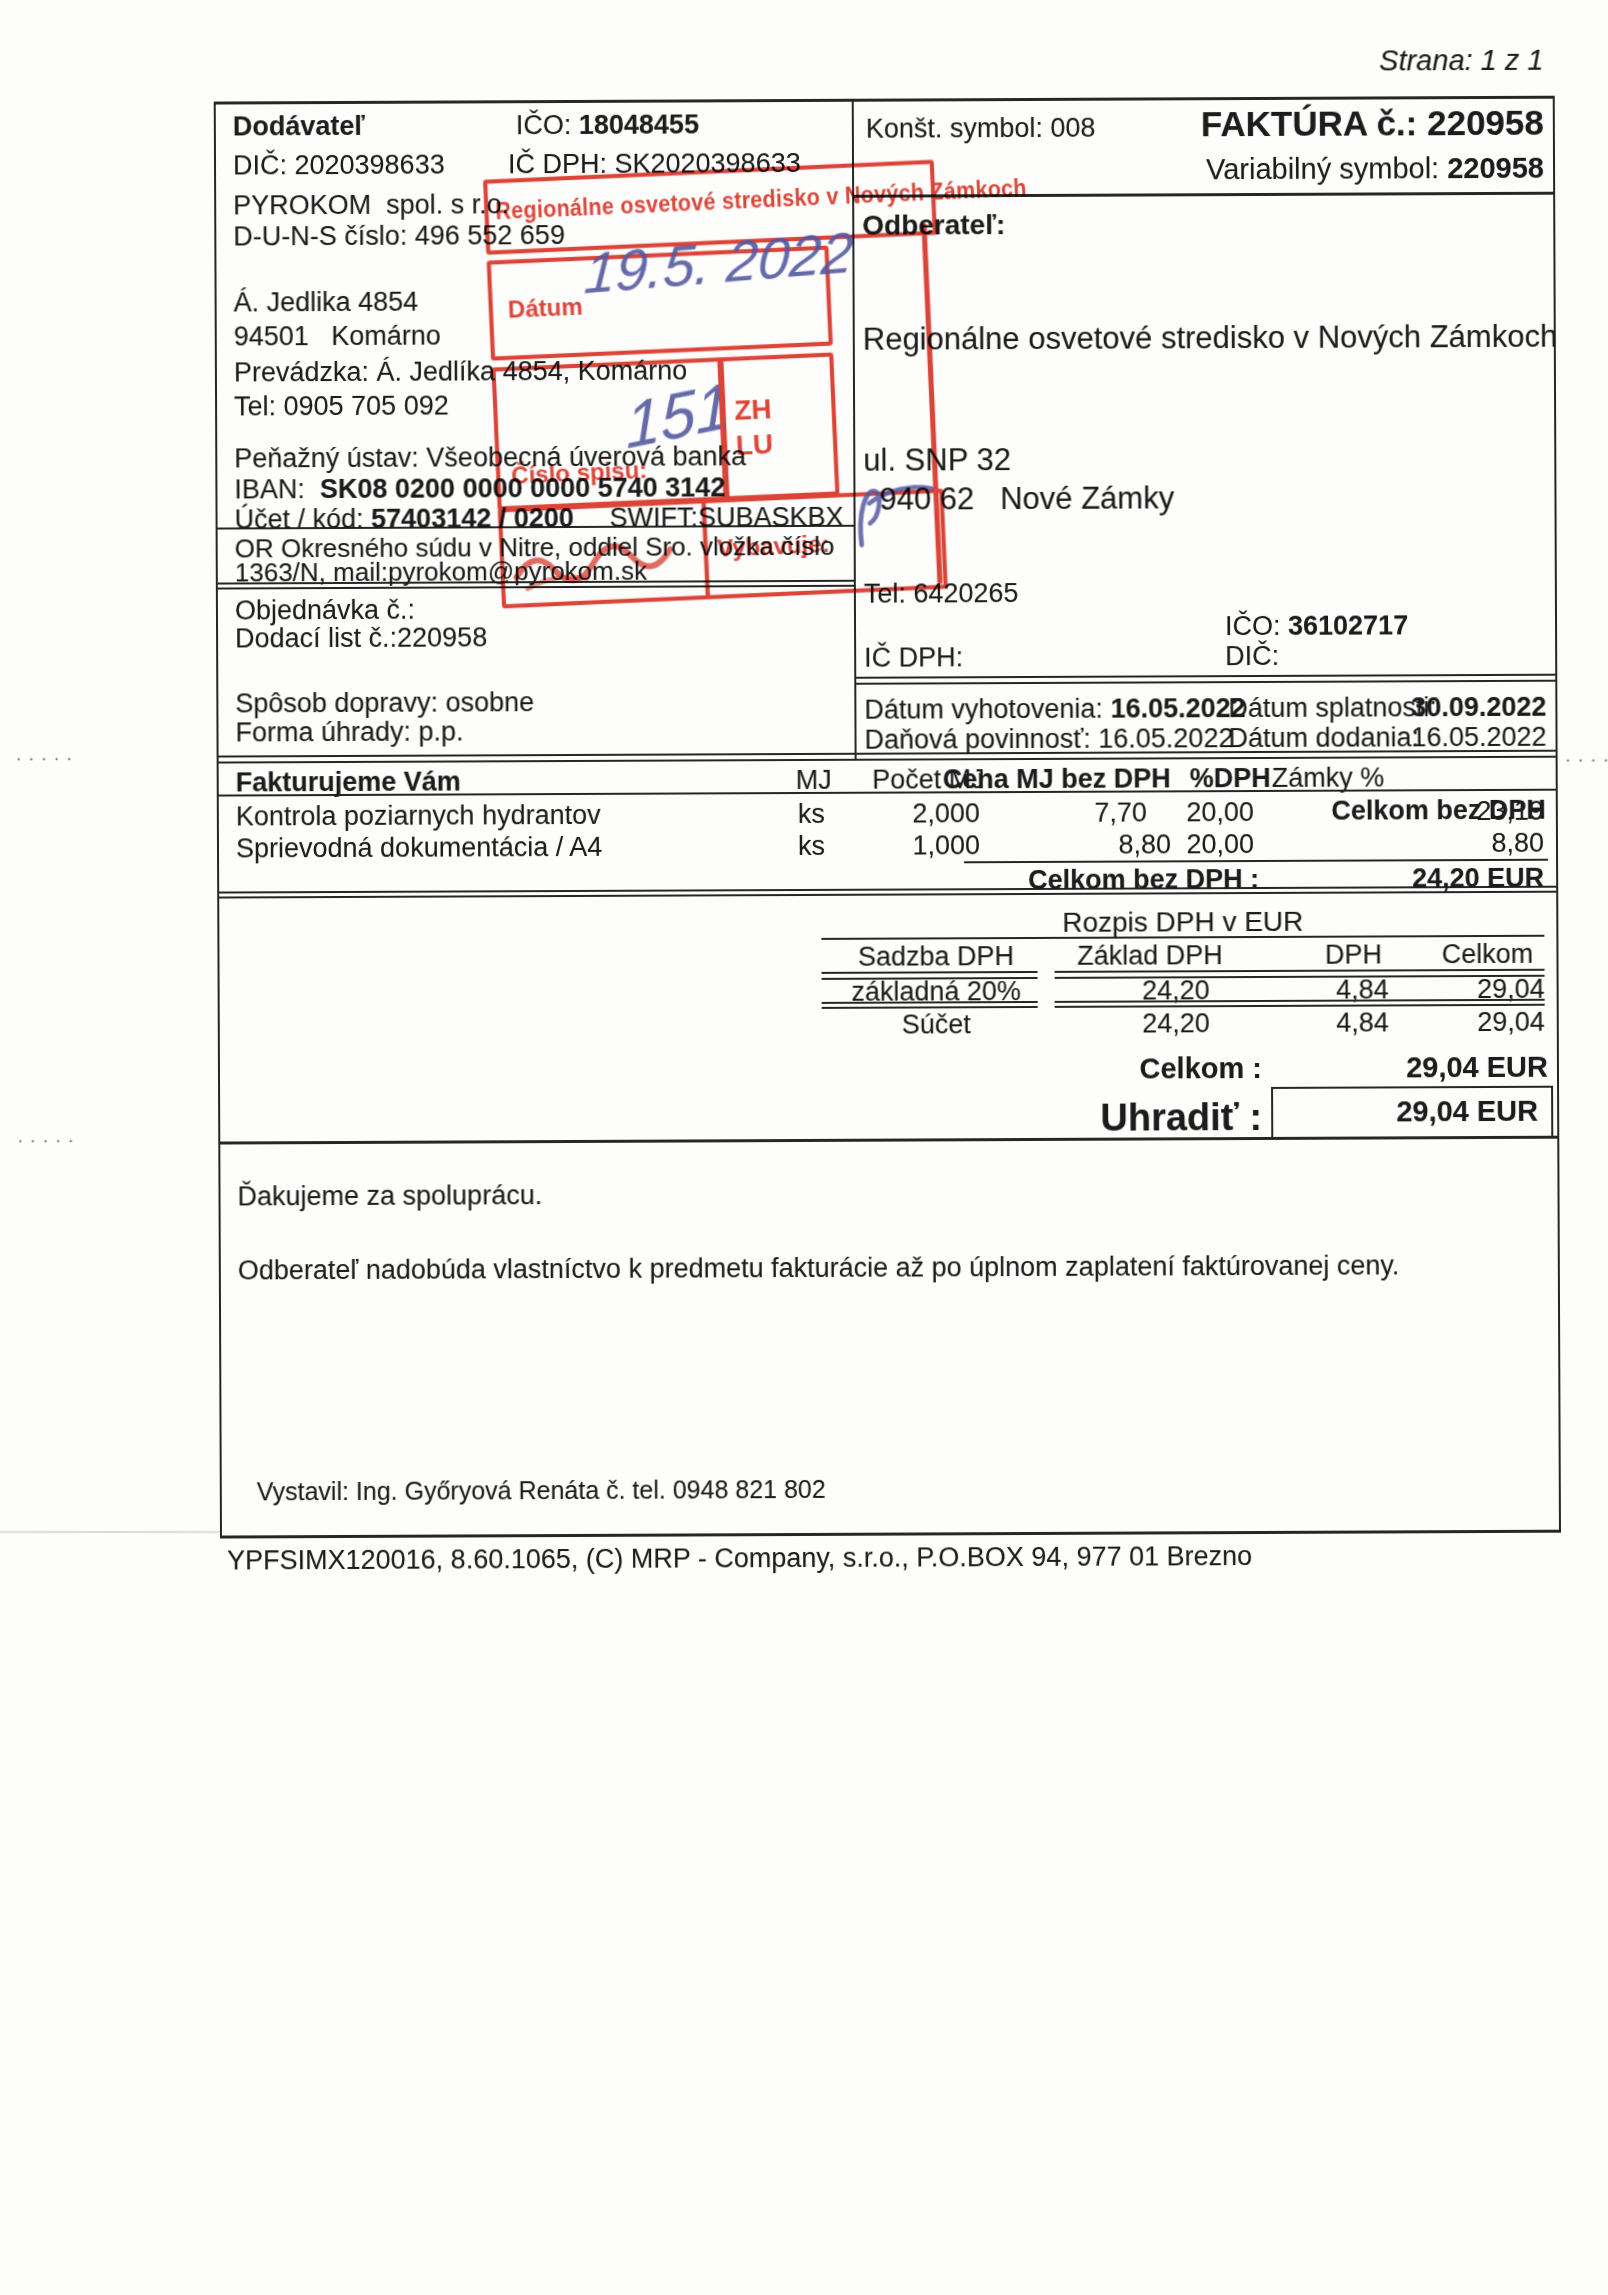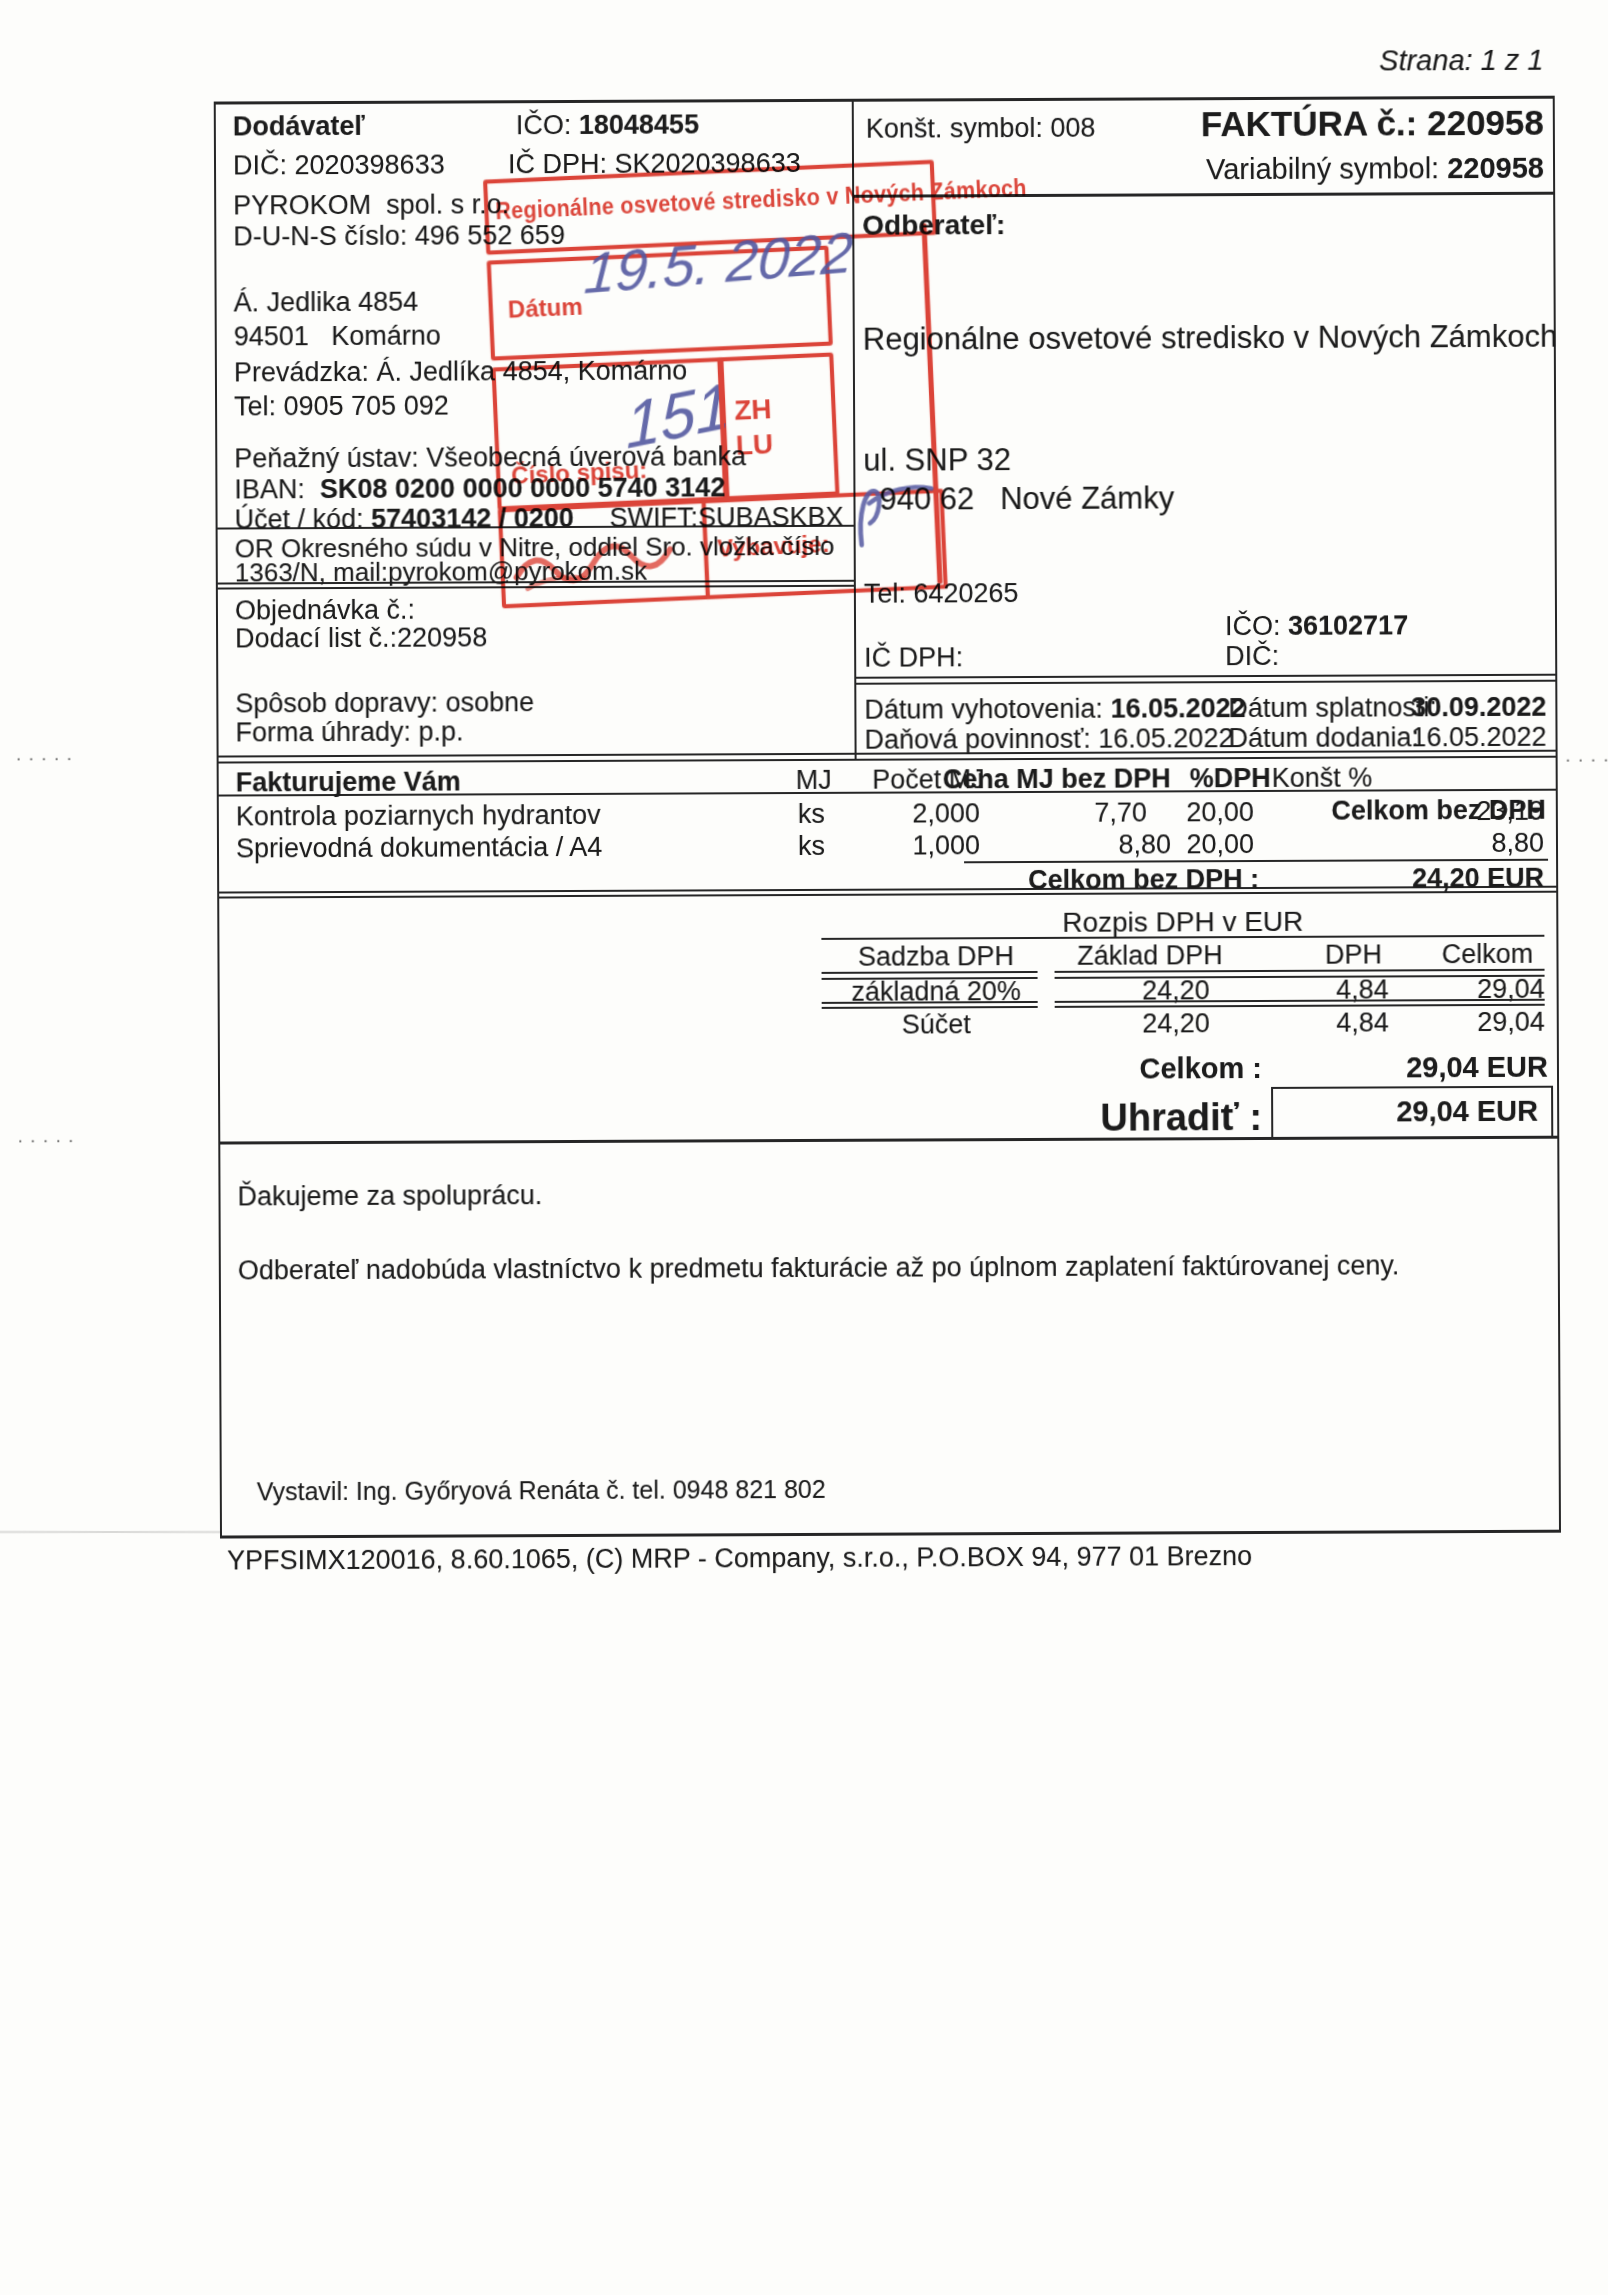--- a/index.html
+++ b/index.html
@@ -103,21 +103,21 @@
   <div class="t b rt" style="right:59px;top:695px;">30.09.2022</div>
   <div class="t" style="left:868px;top:725px;"><span>Daňová povinnosť: </span><span>16.05.2022</span></div>
   <div class="t" style="left:1232px;top:725px;">Dátum dodania:</div>
   <div class="t rt" style="right:59px;top:725px;">16.05.2022</div>
 
   <div class="t b" style="left:239px;top:765px;">Fakturujeme Vám</div>
   <div class="t" style="left:799px;top:765px;">MJ</div>
   <div class="t rt" style="right:621px;top:765px;">Počet MJ</div>
   <div class="t b rt" style="right:435px;top:765px;">Cena MJ bez DPH</div>
   <div class="t b" style="left:1193px;top:765px;">%DPH</div>
-  <div class="t" style="left:1275px;top:765px;">Konšt %</div>
+  <div class="t" style="left:1275px;top:765px;">Zámky %</div>
   <div class="t b rt" style="right:60px;top:765px;margin-top:33px;">Celkom bez DPH</div>
 
   <div>
     <div class="t" style="left:239px;top:799px;">Kontrola poziarnych hydrantov</div>
     <div class="t" style="left:801px;top:799px;">ks</div>
     <div class="t rt" style="right:626px;top:799px;">2,000</div>
     <div class="t rt" style="right:459px;top:799px;">7,70</div>
     <div class="t rt" style="right:352px;top:799px;">20,00</div>
     <div class="t rt" style="right:62px;top:799px;">23,19</div>
   </div>

